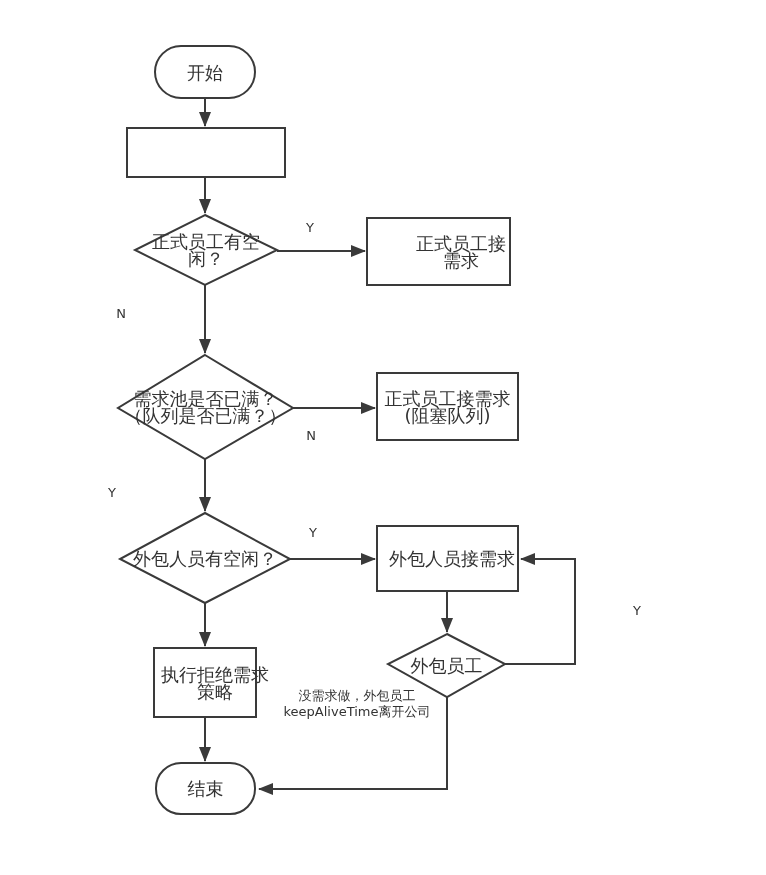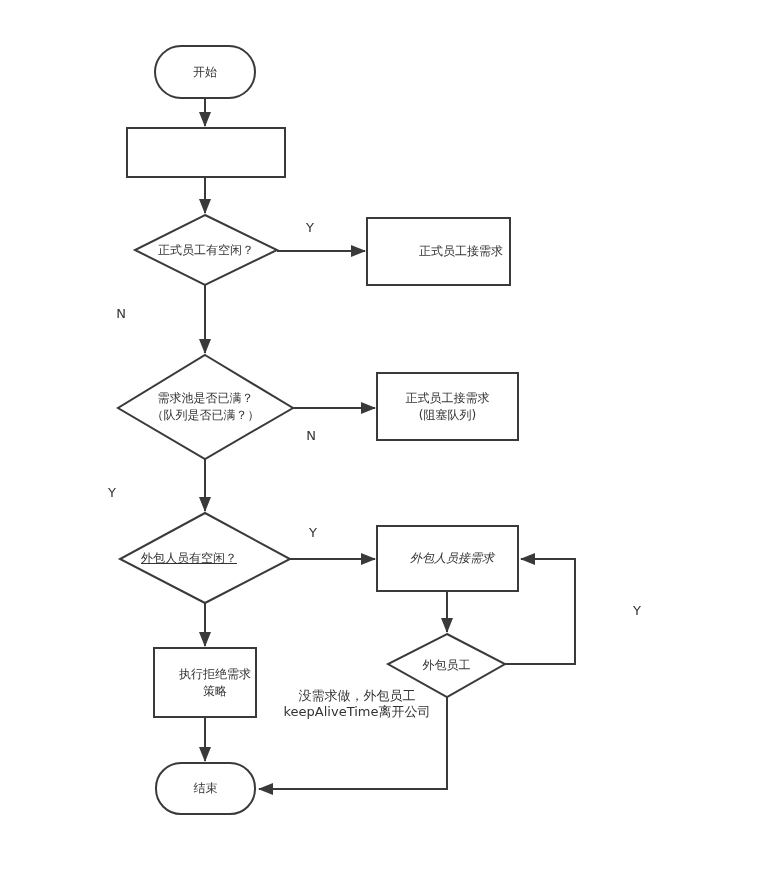--- a/index.html
+++ b/index.html
@@ -17,21 +17,21 @@
     overflow:hidden;
   }
   .canvas svg{position:absolute;left:0;top:0;}
   .shape{fill:#ffffff;stroke:var(--line);stroke-width:2;}
   .edge{fill:none;stroke:var(--line);stroke-width:2;}
   .lbl{
     position:absolute;
     display:flex;align-items:center;justify-content:center;
     text-align:center;
     color:var(--text);
-    font-size:12px;line-height:17px;
+    font-size:18px;line-height:17px;
     white-space:pre-line;
   }
   .edge-lbl{
     position:absolute;
     display:flex;align-items:center;justify-content:center;
     color:var(--text);
     font-size:13px;line-height:16px;
     white-space:pre-line;
   }
 </style>
@@ -73,22 +73,22 @@
     <rect class="shape" x="156" y="763" width="99" height="51" rx="25" ry="25"></rect>
   </svg>
 
   <div class="lbl" style="left:155px;top:46px;width:100px;height:52px;">开始</div>
   <div class="lbl" style="left:135px;top:215px;width:142px;height:70px;">正式员工有空闲？</div>
   <div class="lbl" style="left:367px;top:218px;width:143px;height:67px;padding-left:45px;">正式员工接需求</div>
   <div class="lbl" style="left:118px;top:355px;width:175px;height:104px;">需求池是否已满？
 （队列是否已满？）</div>
   <div class="lbl" style="left:377px;top:373px;width:141px;height:67px;">正式员工接需求
 (阻塞队列)</div>
-  <div class="lbl" style="left:104px;top:513px;width:170px;height:90px;text-decoration:underline;">外包人员有空闲？</div>
-  <div class="lbl" style="left:377px;top:526px;width:150px;height:65px;font-style:italic;">外包人员接需求</div>
+  <div class="lbl" style="left:120px;top:513px;width:170px;height:90px;">外包人员有空闲？</div>
+  <div class="lbl" style="left:377px;top:526px;width:150px;height:65px;">外包人员接需求</div>
   <div class="lbl" style="left:388px;top:634px;width:117px;height:63px;">外包员工</div>
   <div class="lbl" style="left:154px;top:648px;width:122px;height:69px;">执行拒绝需求
 策略</div>
   <div class="lbl" style="left:156px;top:763px;width:99px;height:51px;">结束</div>
 
   <div class="edge-lbl" style="left:298px;top:219px;width:24px;height:18px;">Y</div>
   <div class="edge-lbl" style="left:109px;top:305px;width:24px;height:18px;">N</div>
   <div class="edge-lbl" style="left:299px;top:427px;width:24px;height:18px;">N</div>
   <div class="edge-lbl" style="left:100px;top:484px;width:24px;height:18px;">Y</div>
   <div class="edge-lbl" style="left:301px;top:524px;width:24px;height:18px;">Y</div>

